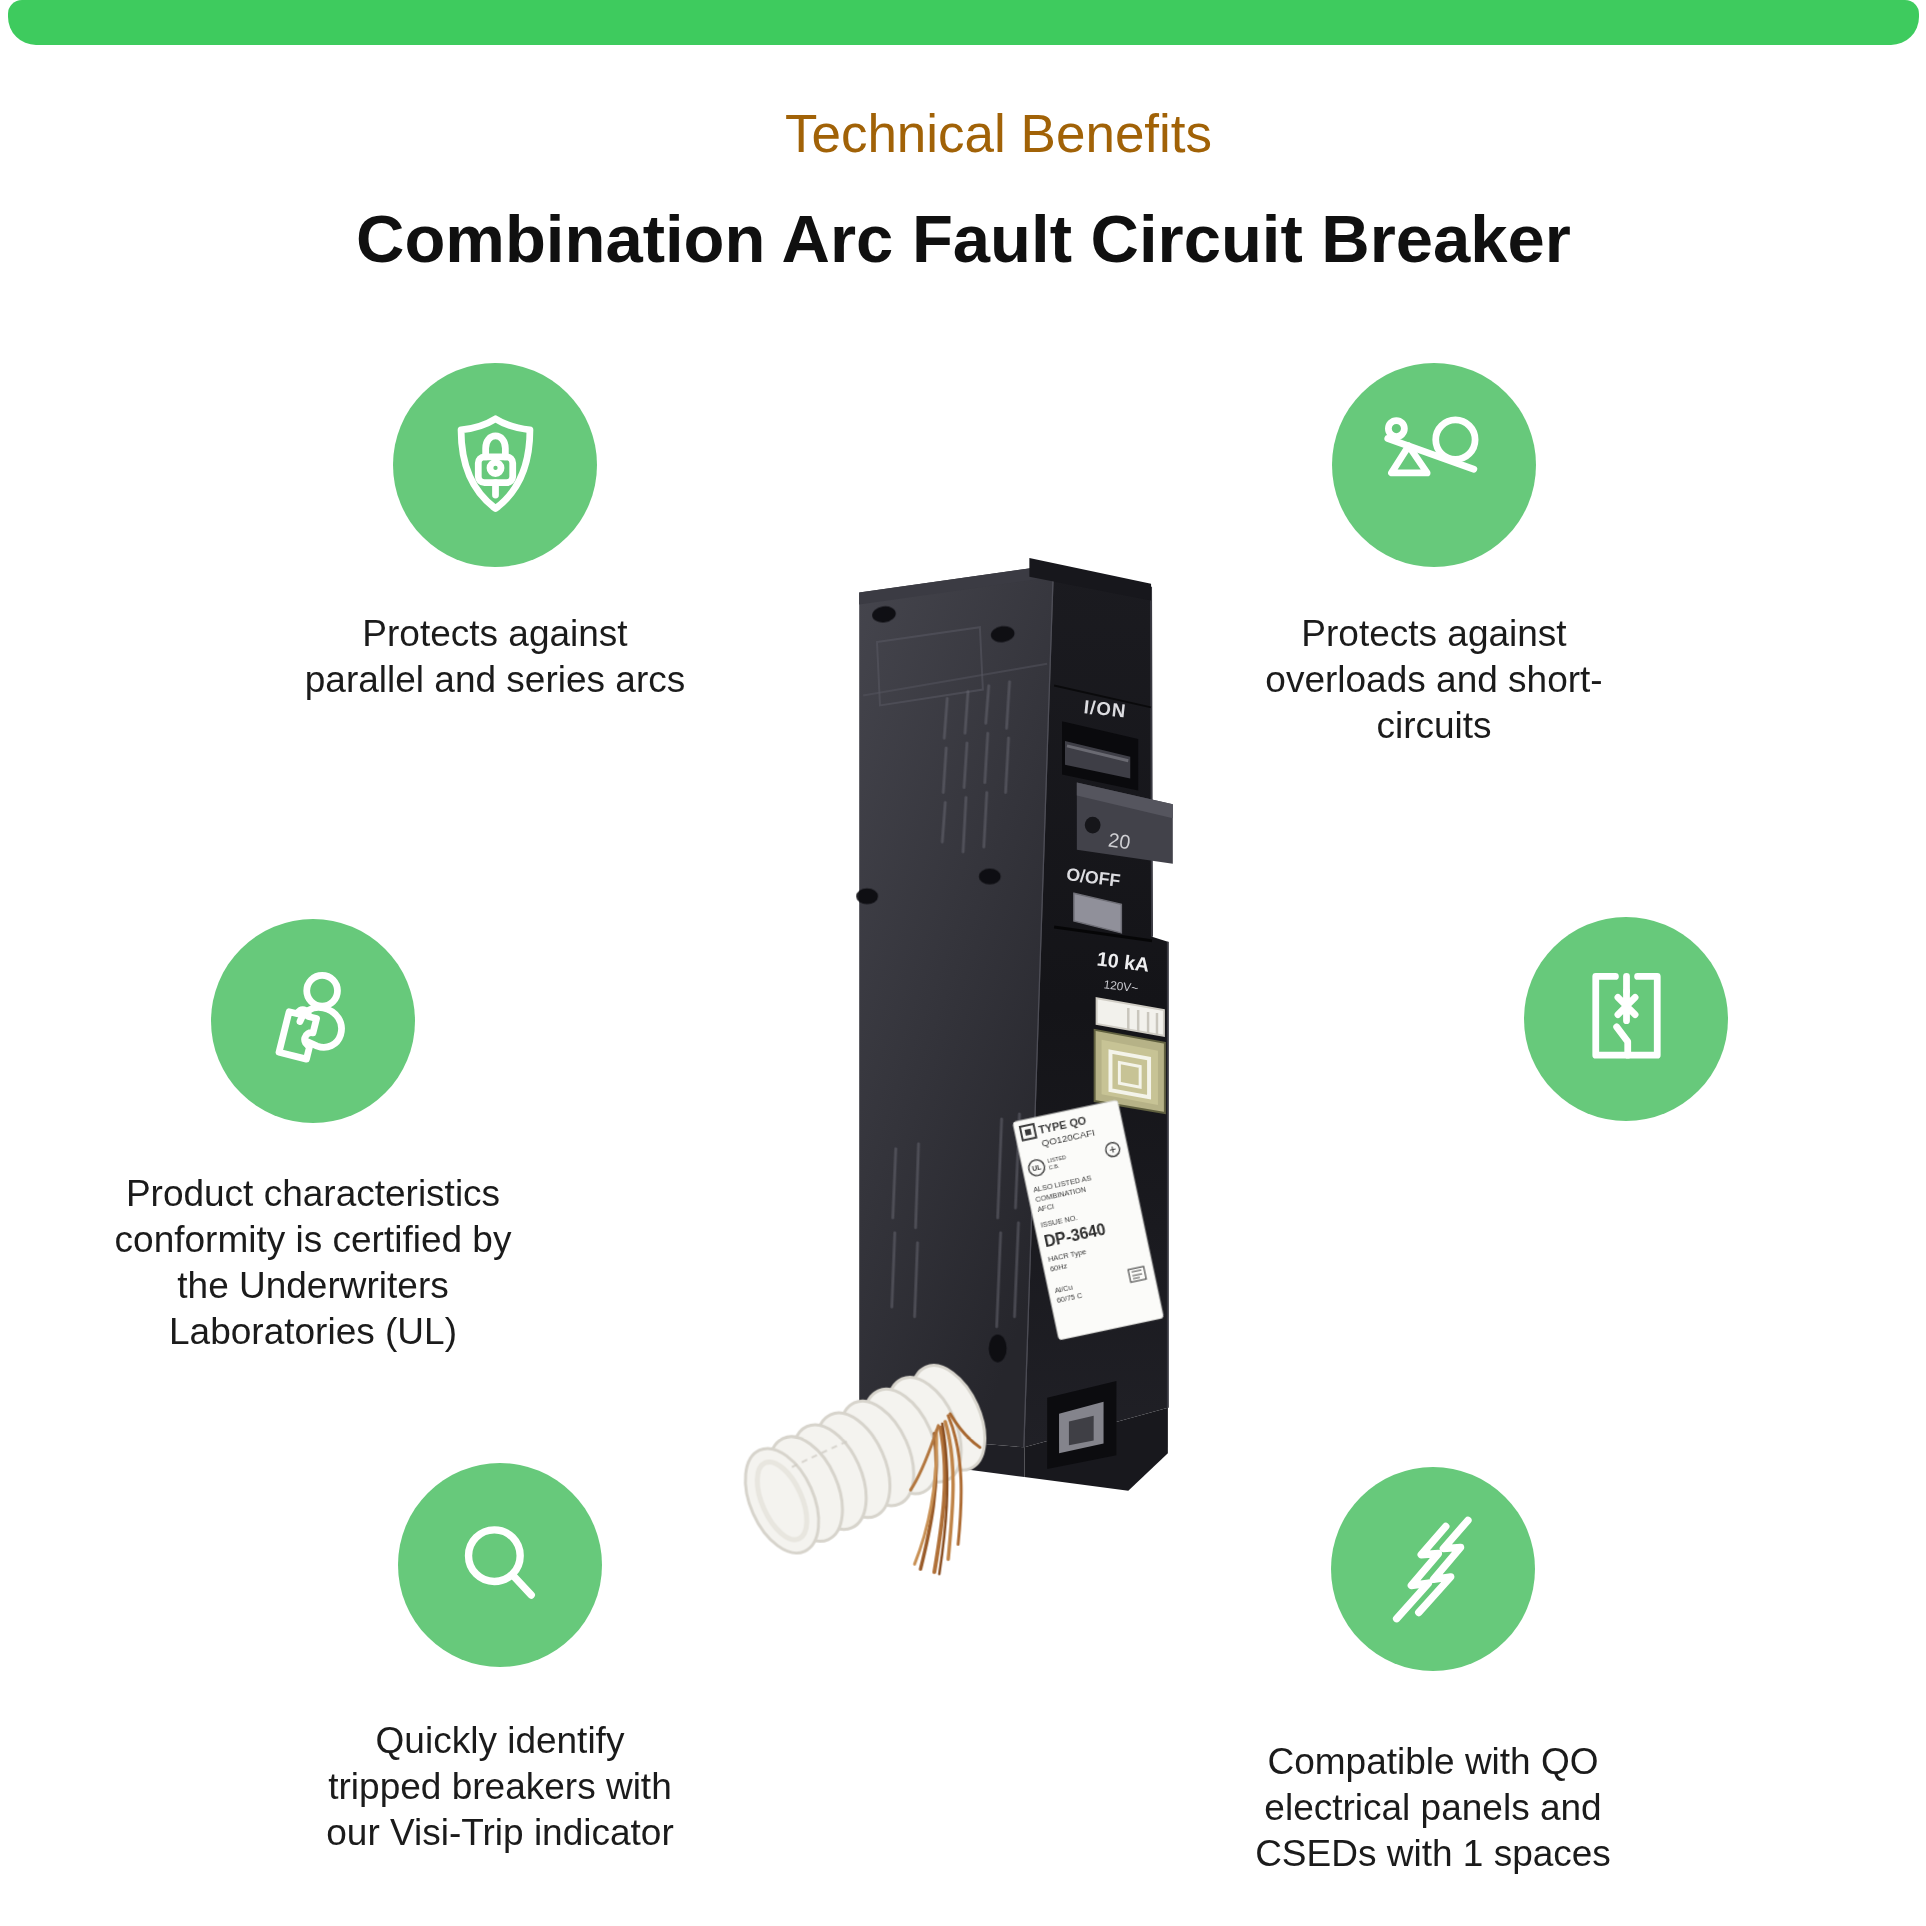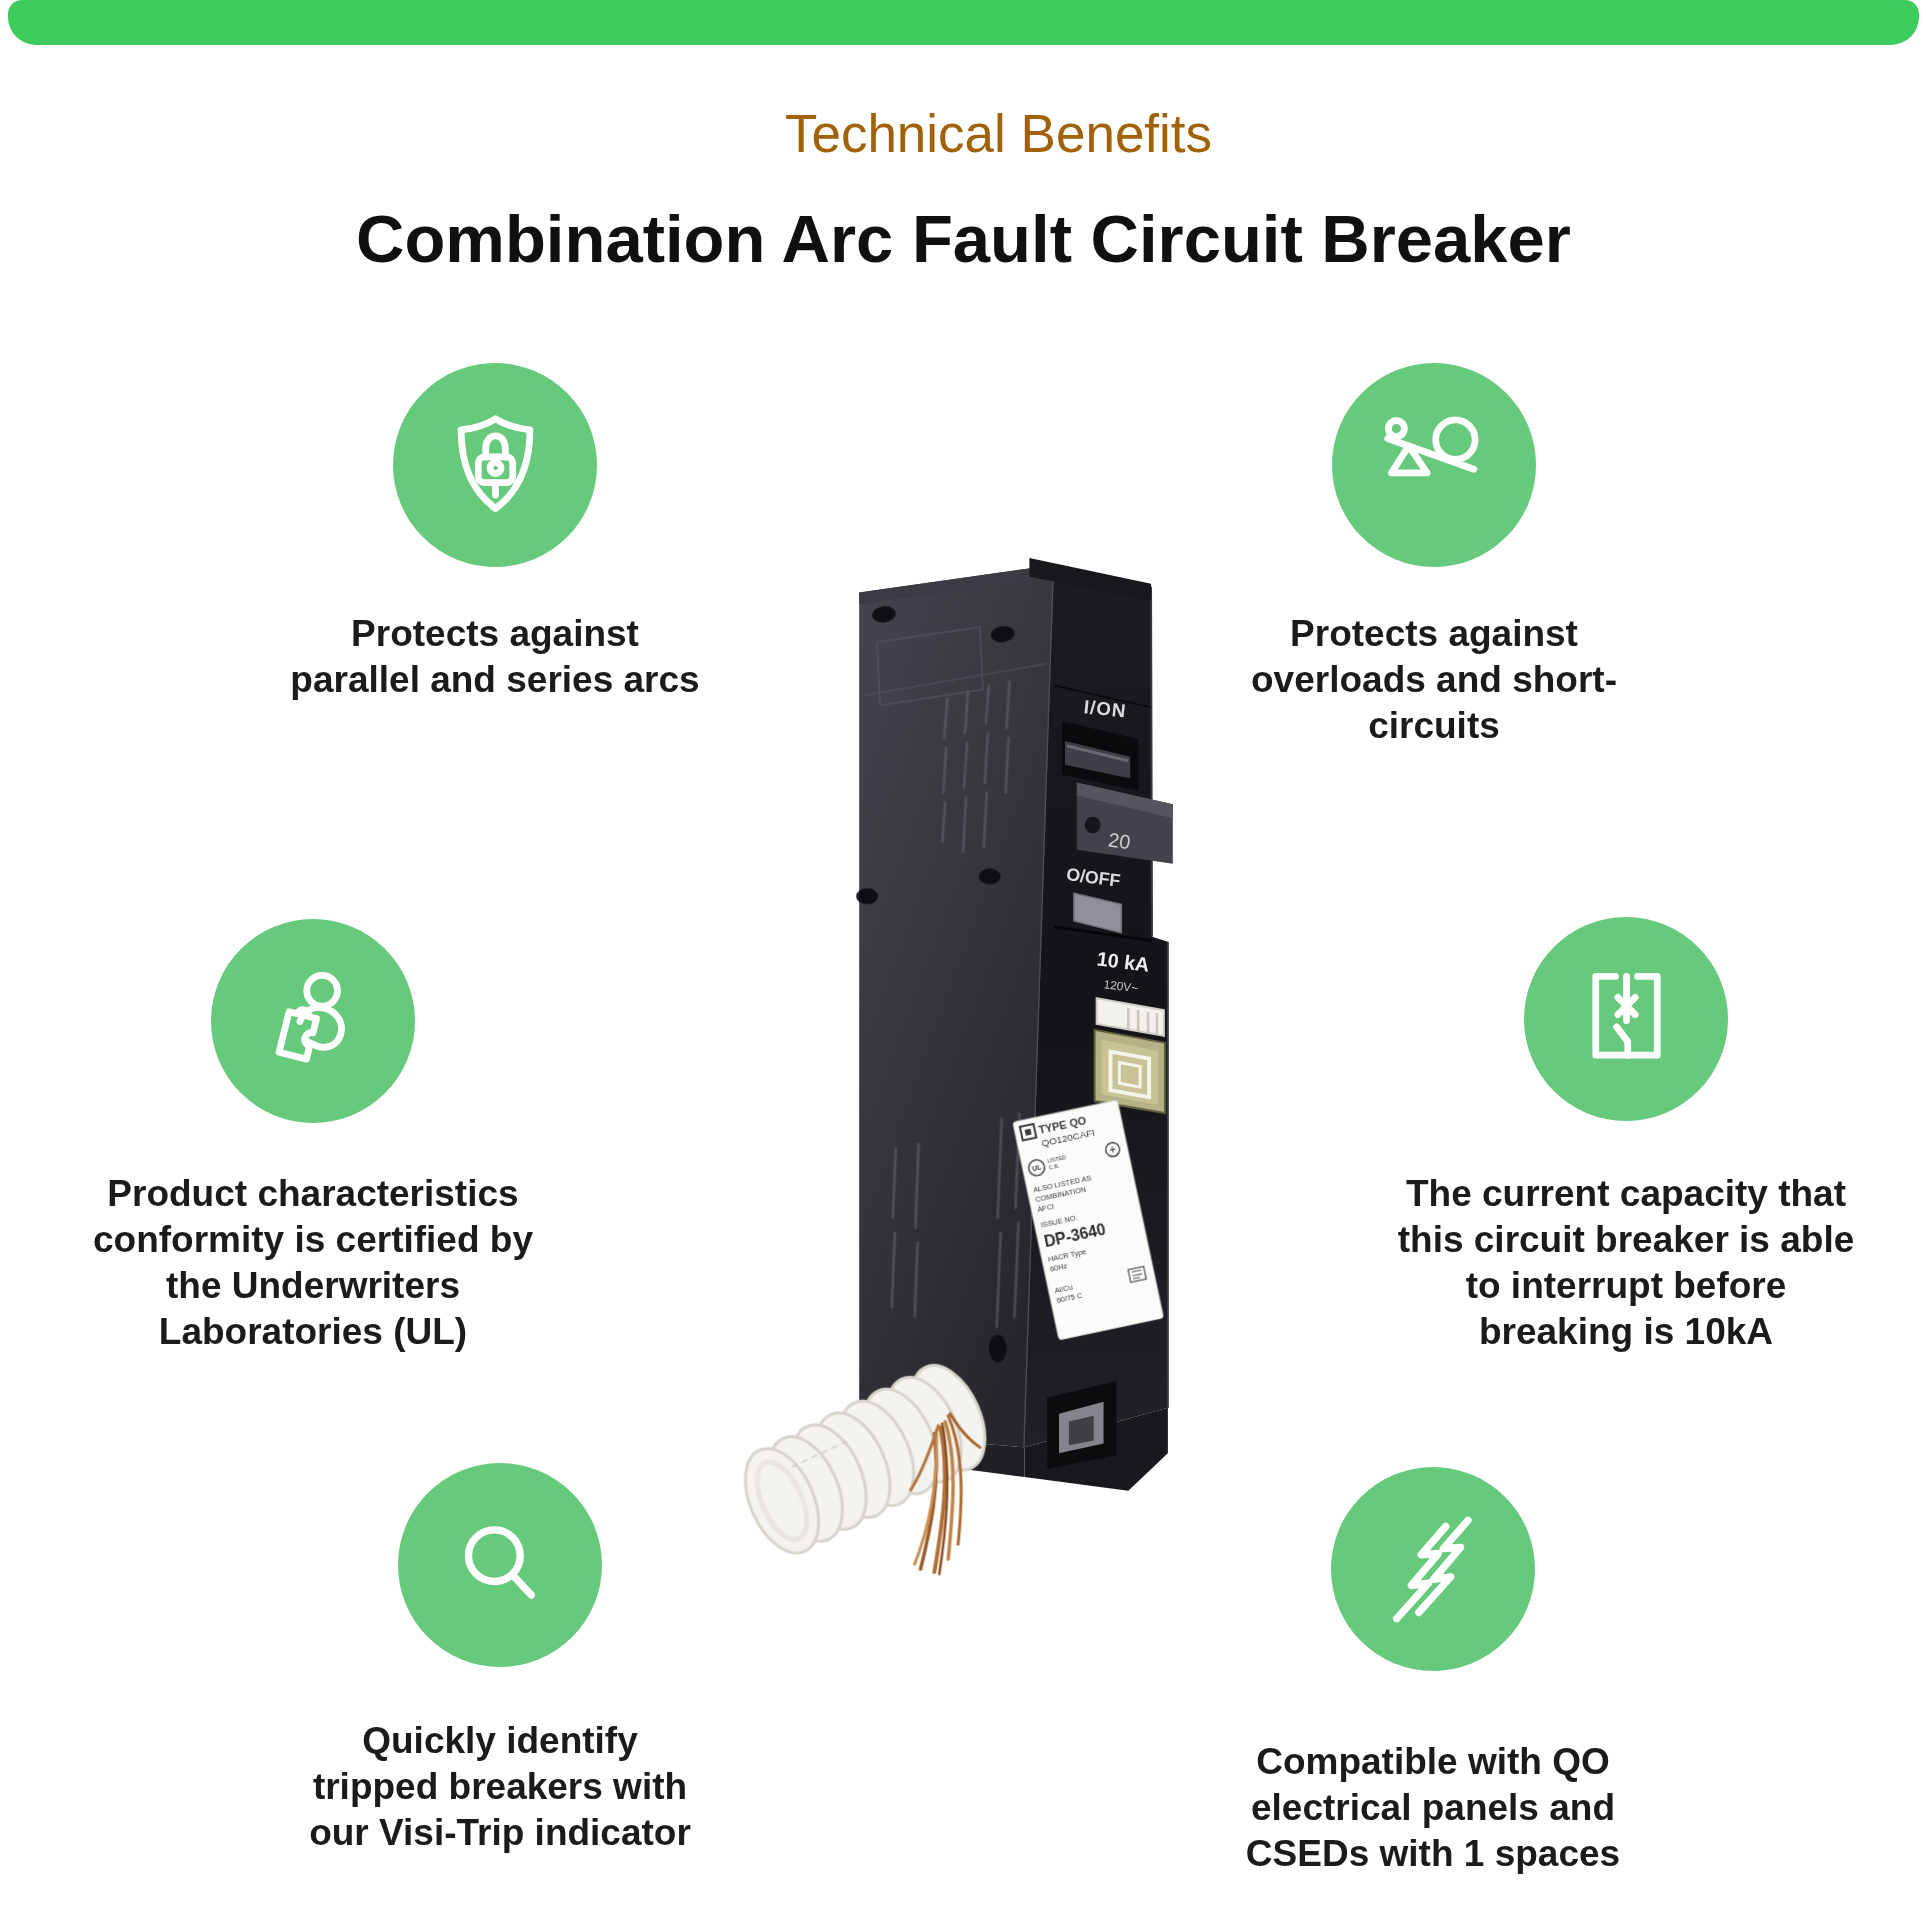--- a/index.html
+++ b/index.html
@@ -14,21 +14,21 @@
     border-radius:14px 14px 28px 28px;
   }
   .title{
     position:absolute;top:103px;left:0;width:100%;
     font-size:53px;font-weight:400;text-align:center;color:#a16207;padding-left:35px;
   }
   .subtitle{
     position:absolute;top:200px;left:0;width:100%;
     font-size:67px;font-weight:700;text-align:center;color:#101010;
   }
-  .feature{position:absolute;font-weight:bold;}
+  .feature{position:absolute;}
   .circle{
     width:204px;height:204px;border-radius:50%;
     background:var(--circle,#67c97b);
     display:flex;align-items:center;justify-content:center;
     margin:0 auto;
   }
   .circle svg{width:123px;height:123px;}
   .caption{
     text-align:center;font-size:37px;line-height:46px;
     white-space:pre-line;color:var(--text,#1b1b1b);
@@ -103,24 +103,20 @@
 
 <div class="feature f-mr">
   <div class="circle">
     <svg viewBox="0 0 100 100">
       <path class="icon-stroke" d="M41 15 H25 V79 H75 V15 H59"></path>
       <path class="icon-stroke" d="M50 15 V27"></path>
       <path class="icon-stroke" d="M43 32 L57 46 M57 32 L43 46 M50 27 V51"></path>
       <path class="icon-stroke" d="M42 56 L51 68 V79"></path>
     </svg>
   </div>
-  <div class="caption">The current capacity that
-this circuit breaker is able
-to interrupt before
-breaking is 10kA</div>
 </div>
 
 <div class="feature f-bl">
   <div class="circle">
     <svg viewBox="0 0 100 100">
       <circle class="icon-stroke" style="stroke-width:6" cx="45" cy="42" r="21"></circle>
       <line class="icon-stroke" style="stroke-width:6" x1="60" y1="58" x2="75" y2="74"></line>
     </svg>
   </div>
   <div class="caption">Quickly identify

